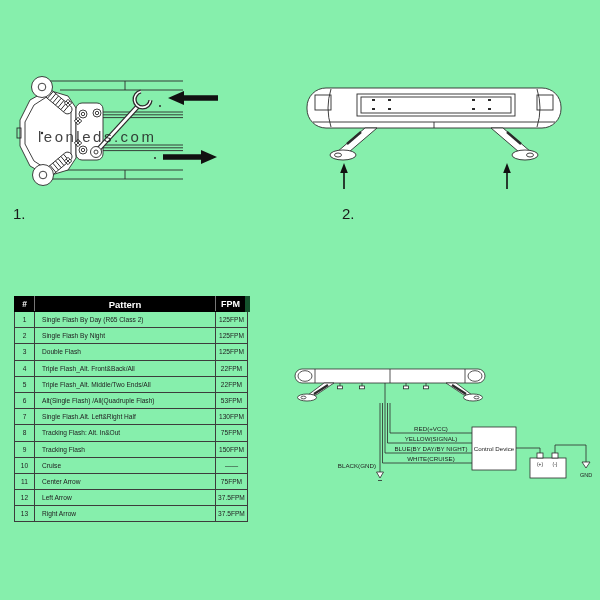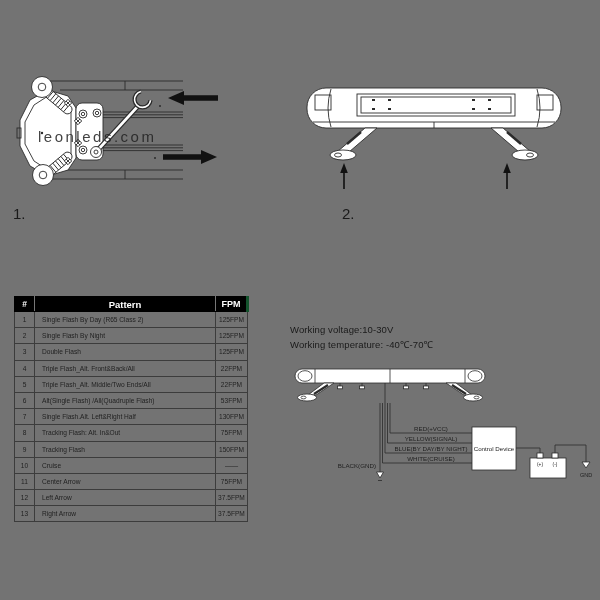--- a/index.html
+++ b/index.html
@@ -1,34 +1,34 @@
 <!DOCTYPE html>
 <html><head>
 <meta charset="utf-8">
 <style>
   html,body{margin:0;padding:0;background:#fff;}
-  .page{position:relative;width:600px;height:600px;background:#737373;
+  .page{position:relative;width:600px;height:600px;background:#86efac;
         font-family:"Liberation Sans",sans-serif;color:#1a1a1a;overflow:hidden;}
   .abs{position:absolute;}
   svg{display:block;overflow:visible;}
   svg text{font-family:"Liberation Sans",sans-serif;fill:#222;stroke:none;}
   .wl{font-size:6.2px;}
 
   .step{display:flex;gap:5px;align-items:flex-start;}
   .step-num{font-size:15px;line-height:1.05;font-weight:400;}
   .step-text{font-size:8.6px;line-height:1.42;letter-spacing:.1px;}
 
   .specs{font-size:9.5px;line-height:15px;letter-spacing:.1px;}
 
   table.ptable{border-collapse:collapse;table-layout:fixed;width:233px;}
   table.ptable th{background:#000;color:#fff;font-weight:bold;height:14px;
       border:1px solid #000;border-right:1px solid #777;padding:0;text-align:center;}
   table.ptable th.h-num{font-size:8.5px;}
   table.ptable th.h-pattern{font-size:9.5px;margin-left:31px;}
-  table.ptable th.h-fpm{font-size:9px;border-right:3px solid #14532d;}
+  table.ptable th.h-fpm{font-size:9px;border-right:5px solid #14532d;}
   table.ptable td{border:1px solid #3c3c3c;font-size:6.6px;height:15.2px;
       padding:0;vertical-align:middle;color:#222;}
   table.ptable td.c{text-align:center;}
   table.ptable td.p{padding-left:7px;text-align:left;}
 </style>
 </head>
 <body>
 
 <div class="page">
 
@@ -240,24 +240,20 @@
           <td class="c">37.5FPM</td>
         </tr>
       <tr>
           <td class="c">13</td>
           <td class="p">Right Arrow</td>
           <td class="c">37.5FPM</td>
         </tr>
     </tbody>
   </table>
 
-  <div class="abs specs" style="left:290px;top:322px">
-    <div>Working voltage:10-30V</div>
-    <div>Working temperature: -40℃-70℃</div>
-  </div>
 
   <svg class="abs" style="left:288px;top:356px" width="306" height="150" viewBox="0 0 306 150">
     <g stroke="#2b2b2b" stroke-width="0.8" fill="none">
       <g>
         <rect x="7" y="13" width="190" height="14" rx="7" fill="#fff"></rect>
         <ellipse cx="17" cy="20" rx="7" ry="5.3"></ellipse>
         <ellipse cx="187" cy="20" rx="7" ry="5.3"></ellipse>
         <path d="M27,13 V27 M177,13 V27 M102,13 V27"></path>
         <path d="M52,27 v3 M74,27 v3 M118,27 v3 M138,27 v3"></path>
         <g fill="#fff">

